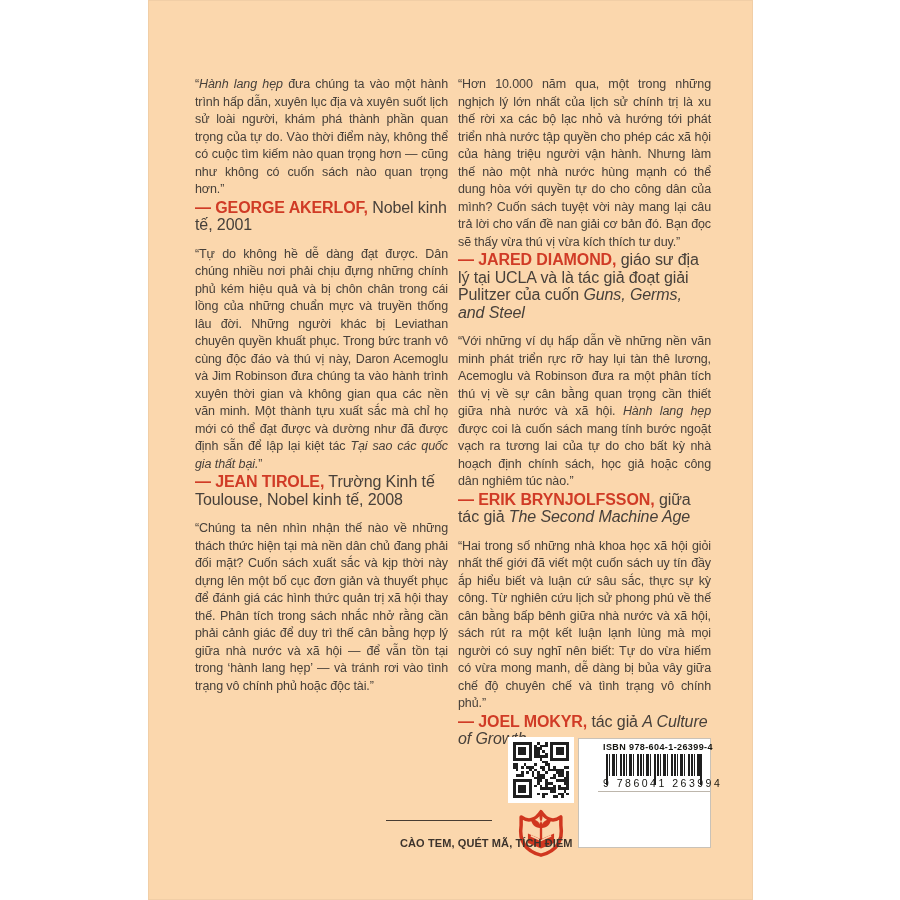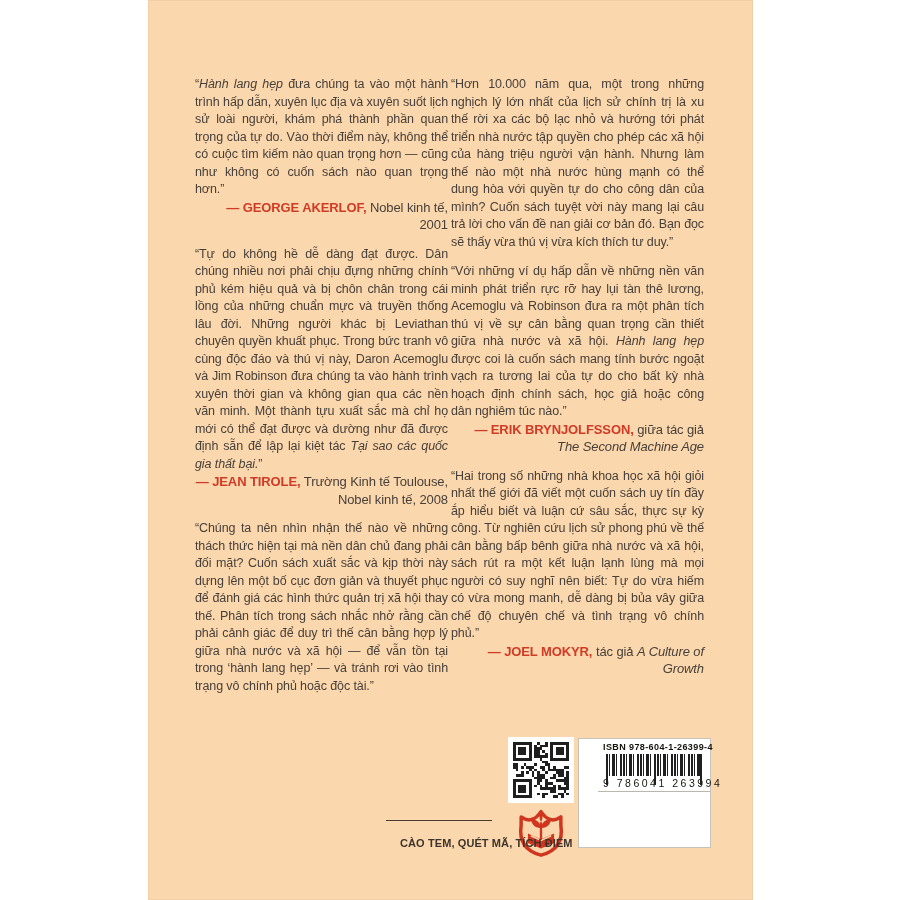--- a/index.html
+++ b/index.html
@@ -2,26 +2,26 @@
 <html><head>
 <meta charset="utf-8">
 <style>
   html,body{margin:0;padding:0;background:#ffffff;}
   .page{position:relative;width:900px;height:900px;background:#ffffff;overflow:hidden;
         font-family:Liberation Sans, sans-serif;}
   .cover{position:absolute;left:148px;top:0;width:605px;height:900px;background:#fbd7ad;
          box-shadow:inset 0 0 0 1px rgba(0,0,0,0.04);}
   .col{position:absolute;top:76px;width:253px;}
   .col-left{left:47px;}
-  .col-right{left:303px;}
+  .col-right{left:310px;}
   .qblock{margin-bottom:12px;}
   .qbody{font-size:12.5px;line-height:17.5px;letter-spacing:-0.1px;color:#47403a;
          text-align:justify;margin:0;}
-  .qattr{font-size:13px;line-height:17.5px;letter-spacing:-0.1px;color:#47403a;
-         text-align:right;margin:0;}
+  .qattr{font-size:16px;line-height:17.5px;letter-spacing:-0.1px;color:#47403a;
+         text-align:left;margin:0;}
   .it{font-style:italic;}
   .nm{color:#d03b26;font-weight:bold;}
   
   .qr{position:absolute;left:360px;top:737px;width:66px;height:66px;background:#ffffff;
       box-sizing:border-box;padding:5px;}
   .qr svg{display:block;width:56px;height:56px;shape-rendering:crispEdges;}
   .barcode-box{position:absolute;left:430px;top:738px;width:133px;height:110px;background:#ffffff;
       border:1px solid #c9c2b8;box-sizing:border-box;padding-left:19px;}
   .bc-top{border-bottom:1px solid #bdb6ac;padding:3px 5px 2px;}
   .isbn-label{font-size:9px;font-weight:bold;letter-spacing:0.4px;color:#14140f;
@@ -62,20 +62,21 @@
         <p class="qattr"><span class="nm">— JEAN TIROLE,</span><span> Trường Kinh tế Toulouse, Nobel kinh tế, 2008</span></p>
       </div>
       <div class="qblock">
         <p class="qbody"><span>“Chúng ta nên nhìn nhận thế nào về những thách thức hiện tại mà nền dân chủ đang phải đối mặt? Cuốn sách xuất sắc và kịp thời này dựng lên một bố cục đơn giản và thuyết phục để đánh giá các hình thức quản trị xã hội thay thế. Phân tích trong sách nhắc nhở rằng cần phải cảnh giác để duy trì thế cân bằng hợp lý giữa nhà nước và xã hội — để vẫn tồn tại trong ‘hành lang hẹp’ — và tránh rơi vào tình trạng vô chính phủ hoặc độc tài.”</span></p>
       </div>
     </div>
 
     <div class="col col-right">
       <div class="qblock">
         <p class="qbody"><span>“Hơn 10.000 năm qua, một trong những nghịch lý lớn nhất của lịch sử chính trị là xu thế rời xa các bộ lạc nhỏ và hướng tới phát triển nhà nước tập quyền cho phép các xã hội của hàng triệu người vận hành. Nhưng làm thế nào một nhà nước hùng mạnh có thể dung hòa với quyền tự do cho công dân của mình? Cuốn sách tuyệt vời này mang lại câu trả lời cho vấn đề nan giải cơ bản đó. Bạn đọc sẽ thấy vừa thú vị vừa kích thích tư duy.”</span></p>
+        <p class="qattr"><span class="nm">— JARED DIAMOND,</span><span> giáo sư địa lý tại UCLA và là tác giả đoạt giải Pulitzer của cuốn </span><span class="it">Guns, Germs, and Steel</span></p>
       </div>
       <div class="qblock">
         <p class="qbody"><span>“Với những ví dụ hấp dẫn về những nền văn minh phát triển rực rỡ hay lụi tàn thê lương, Acemoglu và Robinson đưa ra một phân tích thú vị về sự cân bằng quan trọng cần thiết giữa nhà nước và xã hội. </span><span class="it">Hành lang hẹp</span><span> được coi là cuốn sách mang tính bước ngoặt vạch ra tương lai của tự do cho bất kỳ nhà hoạch định chính sách, học giả hoặc công dân nghiêm túc nào.”</span></p>
         <p class="qattr"><span class="nm">— ERIK BRYNJOLFSSON,</span><span> giữa tác giả </span><span class="it">The Second Machine Age</span></p>
       </div>
       <div class="qblock">
         <p class="qbody"><span>“Hai trong số những nhà khoa học xã hội giỏi nhất thế giới đã viết một cuốn sách uy tín đầy ắp hiểu biết và luận cứ sâu sắc, thực sự kỳ công. Từ nghiên cứu lịch sử phong phú về thế cân bằng bấp bênh giữa nhà nước và xã hội, sách rút ra một kết luận lạnh lùng mà mọi người có suy nghĩ nên biết: Tự do vừa hiếm có vừa mong manh, dễ dàng bị bủa vây giữa chế độ chuyên chế và tình trạng vô chính phủ.”</span></p>
         <p class="qattr"><span class="nm">— JOEL MOKYR,</span><span> tác giả </span><span class="it">A Culture of Growth</span></p>
       </div>
     </div>

